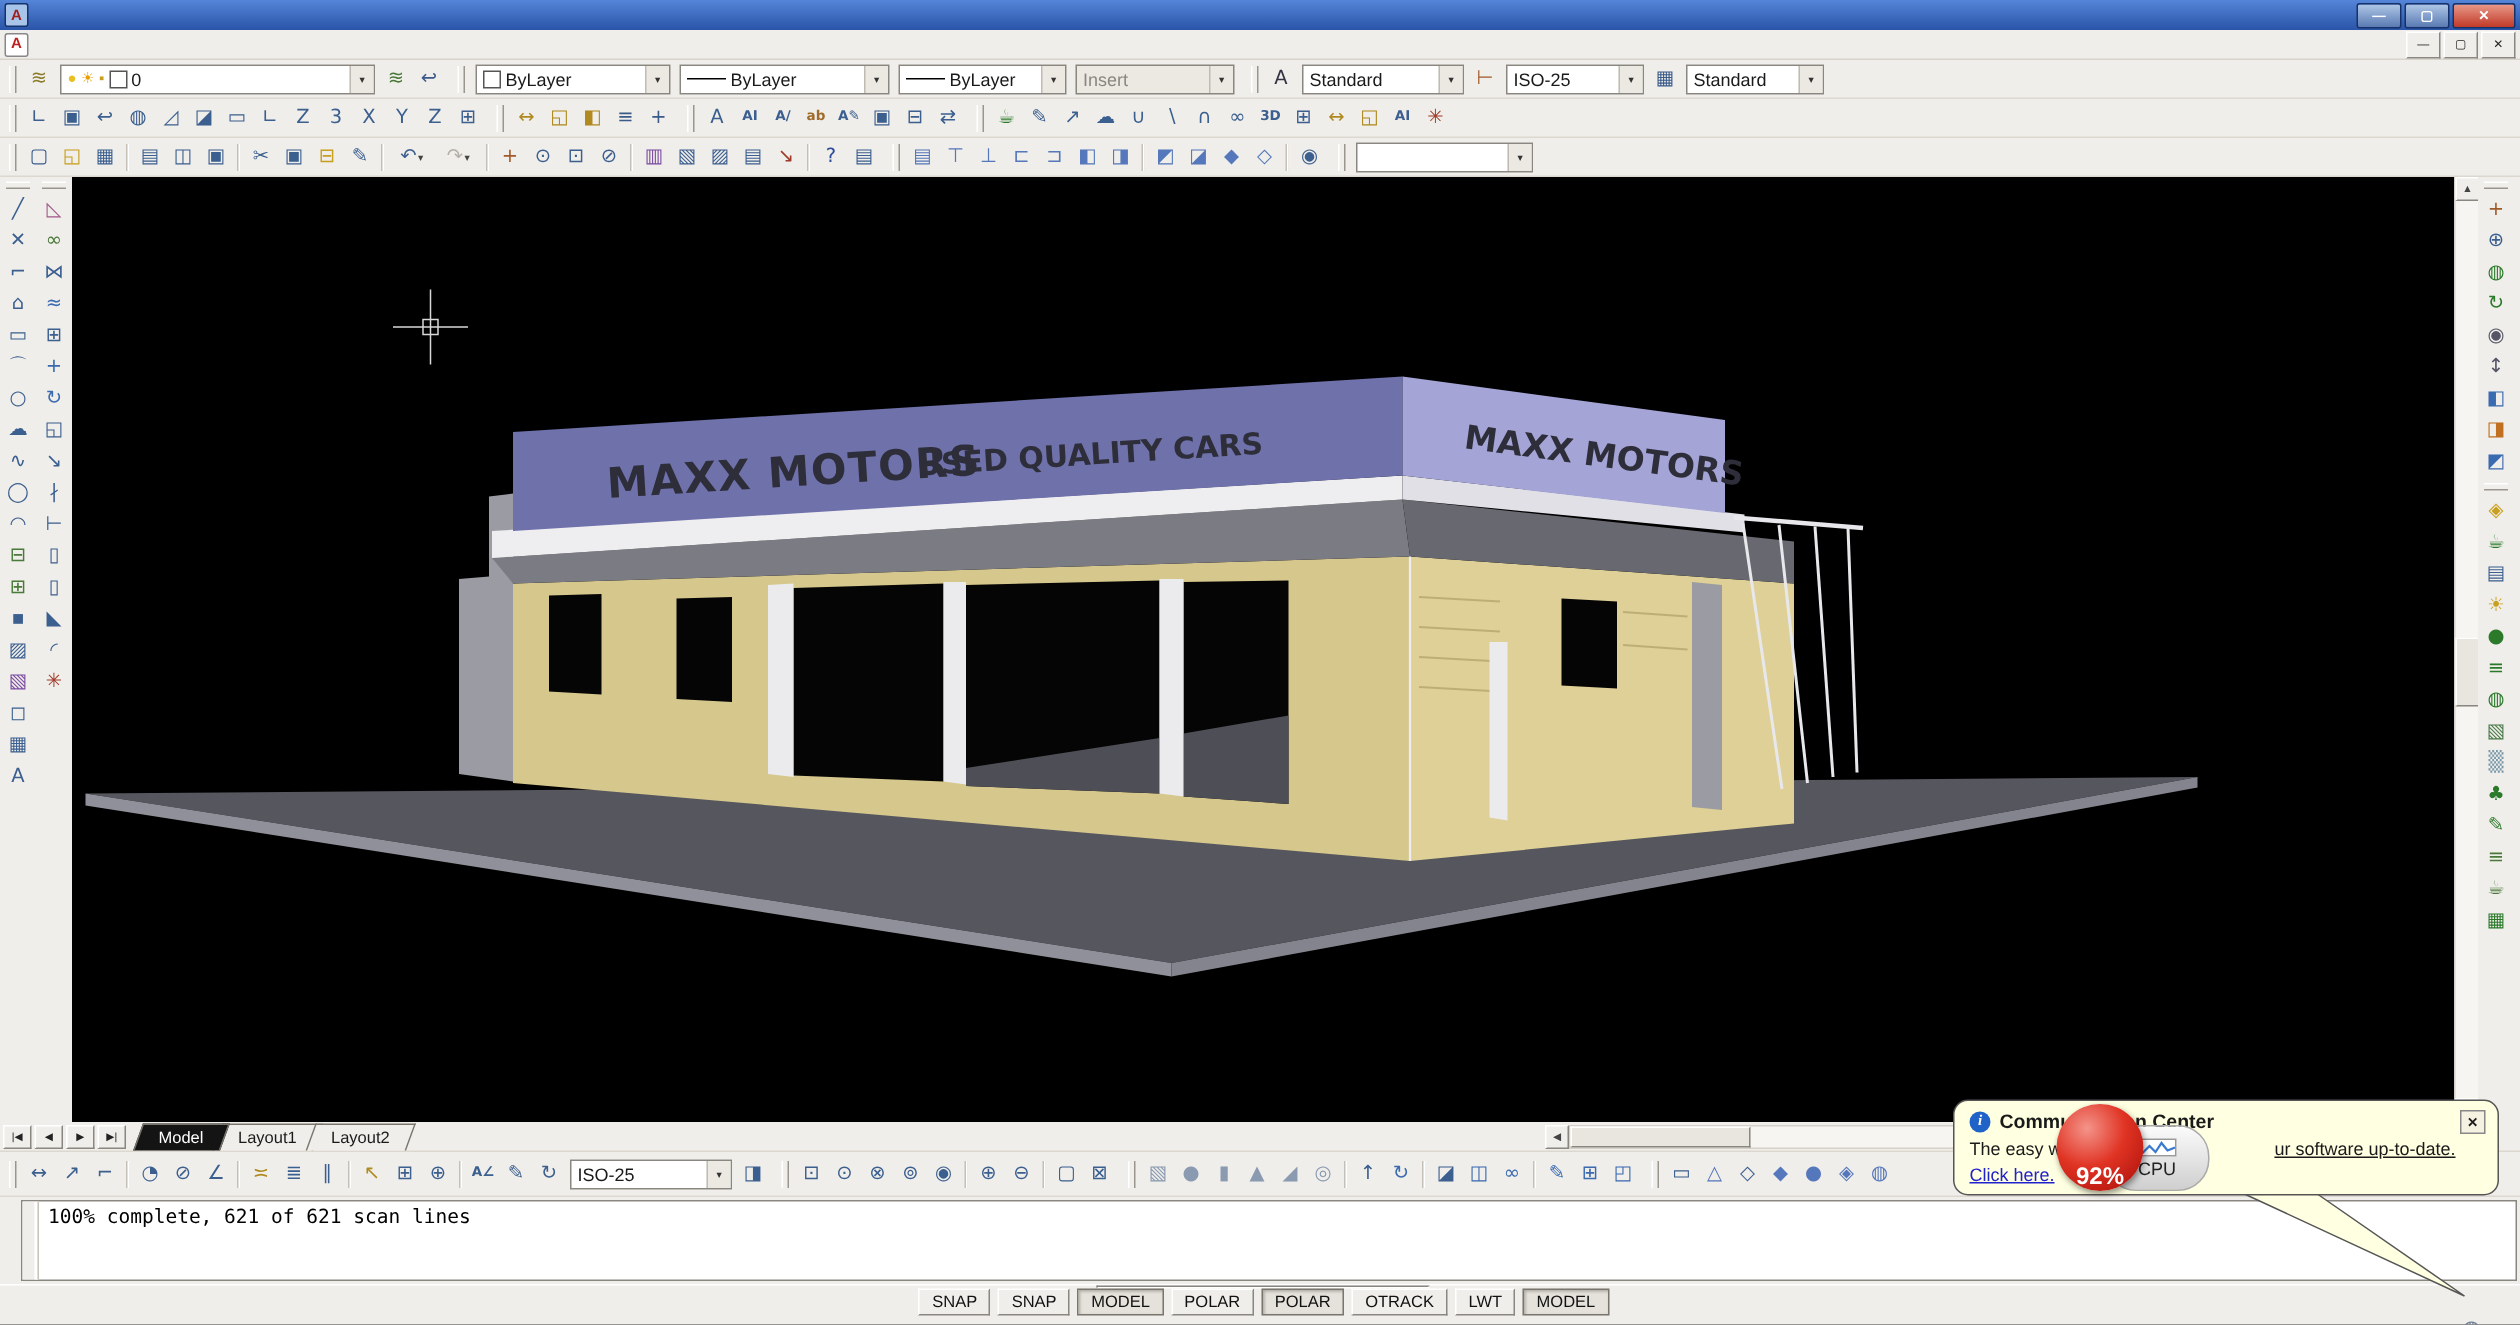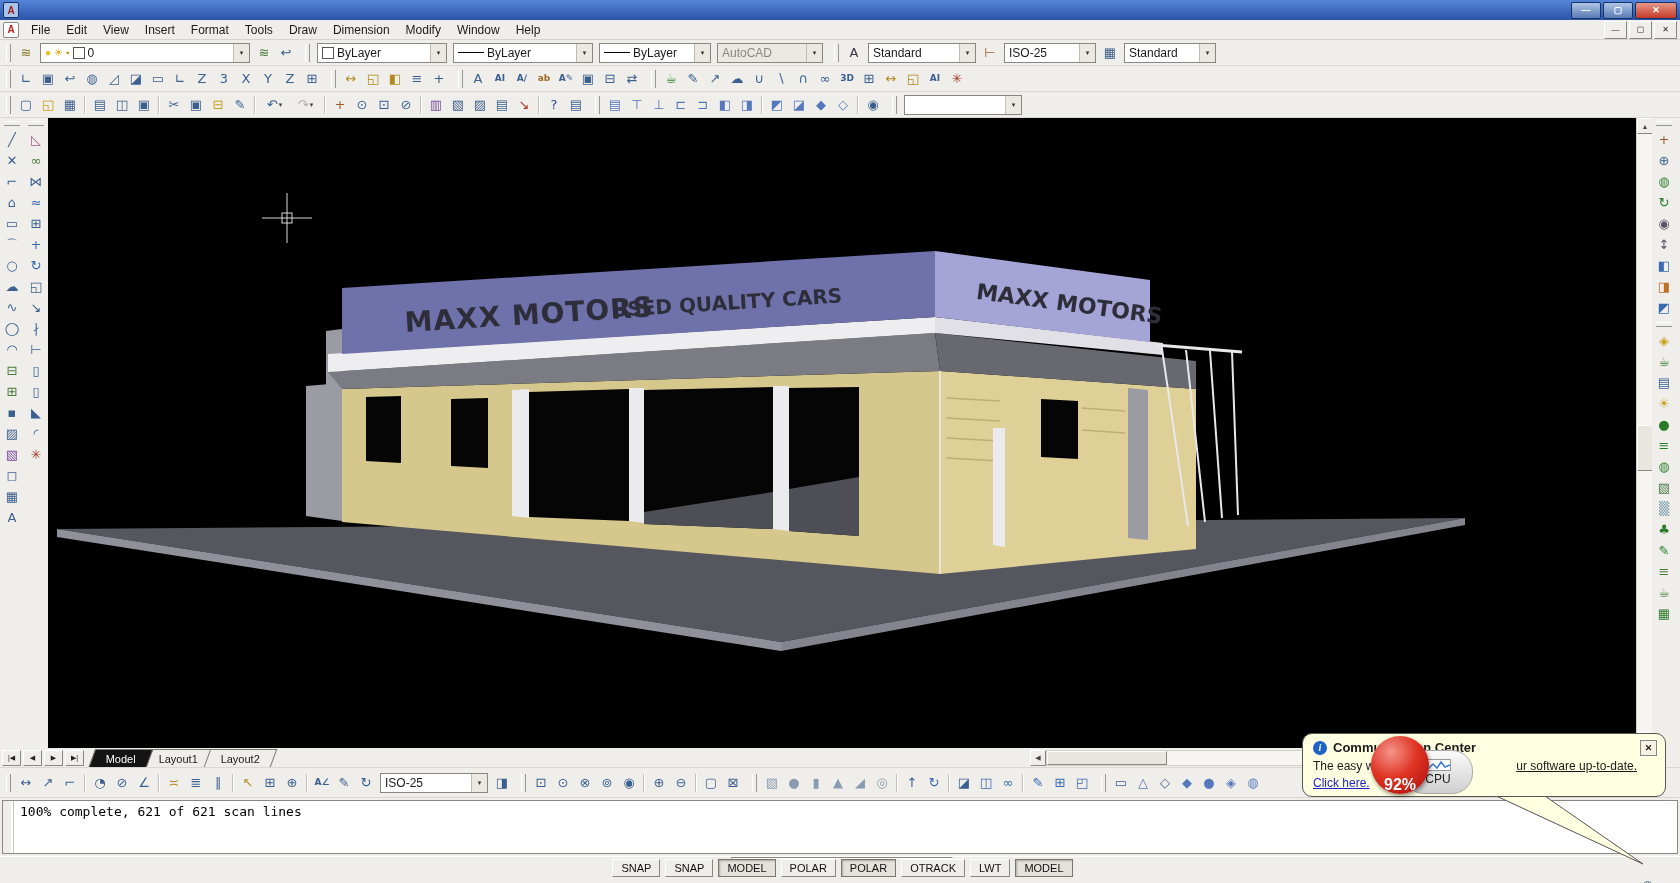--- a/index.html
+++ b/index.html
@@ -80,21 +80,21 @@
   .tab{height:17px;padding:0 13px;font-size:11px;border:1px solid #7a766e;border-bottom:none;
     background:#f0eeea;display:flex;align-items:center;transform:skewX(-20deg);margin-right:-5px;}
   .tab span{transform:skewX(20deg);}
   .tab.active{background:#141414;color:#fff;position:relative;z-index:2;}
   #hscroll{left:1030px;top:750px;height:16px;width:512px;display:flex;z-index:1;}
   #htrack{flex:1;background:#f7f5f2;border:1px solid #d4d0c8;position:relative;box-sizing:border-box;}
   #hthumb{position:absolute;left:0;top:0;width:120px;height:14px;background:#e9e6e0;
     border:1px solid;border-color:#fff #8a8680 #8a8680 #fff;box-sizing:border-box;}
 
   
-  #cmdwindow{left:0;top:798px;width:1680px;height:58px;background:#f0eeea;padding:2px 2px 0 2px;box-sizing:border-box;}
+  #cmdwindow{left:0;top:798px;width:1680px;height:58px;background:#f0eeea;padding:2px 2px 0 14px;box-sizing:border-box;}
   #cmdinner{border:1px solid #8a8680;background:#fff;height:54px;display:flex;box-sizing:border-box;}
   #cmdgrip{width:10px;background:#f0eeea;border-right:1px solid #c8c4bc;box-shadow:inset -2px 0 0 #fff;}
   #cmdtext{flex:1;padding:3px 6px;font-family:"DejaVu Sans Mono",monospace;font-size:13px;color:#000;
     display:flex;flex-direction:column;justify-content:space-between;}
 
   
   #statusbar{left:0;top:856px;width:1680px;height:27px;background:#f0eeea;display:flex;align-items:center;
     font-size:11px;box-sizing:border-box;border-top:1px solid #fff;flex-direction:column;}
   #coords{margin-left:4px;width:222px;height:19px;border:1px solid;border-color:#8a8680 #fff #fff #8a8680;
     background:#edebe6;box-sizing:border-box;}
@@ -134,33 +134,20 @@
 <div id="titlebar" class="abs">
   <div id="app-icon">A</div>
   <span class="spacer"></span>
   <div class="wbtn">—</div>
   <div class="wbtn">▢</div>
   <div class="wbtn close">✕</div>
 </div>
 
 <div id="menubar" class="abs">
   <div id="doc-icon">A</div>
-  <div id="menu-items" style="display:flex">
-      <span class="menuitem">File</span>
-      <span class="menuitem">Edit</span>
-      <span class="menuitem">View</span>
-      <span class="menuitem">Insert</span>
-      <span class="menuitem">Format</span>
-      <span class="menuitem">Tools</span>
-      <span class="menuitem">Draw</span>
-      <span class="menuitem">Dimension</span>
-      <span class="menuitem">Modify</span>
-      <span class="menuitem">Window</span>
-      <span class="menuitem">Help</span>
-    </div>
   <span class="spacer"></span>
   <div class="dwbtn">—</div>
   <div class="dwbtn">▢</div>
   <div class="dwbtn">✕</div>
 </div>
 
 <div id="row-top1" class="tbrow abs">
     <div class="tbgroup">
       <span class="grip"></span>
       <div class="tbtn">
@@ -192,21 +179,21 @@
         <span class="mini lineswatch"></span>
         <span class="cv">ByLayer</span>
         <span class="caretbox">▾</span>
       </div>
       <div class="combo" style="width: 112px;">
         <span class="mini lineswatch"></span>
         <span class="cv">ByLayer</span>
         <span class="caretbox">▾</span>
       </div>
       <div class="combo dis" style="width: 106px;">
-        <span class="cv">AutoCAD</span>
+        <span class="cv">Insert</span>
         <span class="caretbox">▾</span>
       </div>
     </div>
     <div class="tbgroup">
       <span class="grip"></span>
       <div class="tbtn">
         <span class="glyph" style="color: rgb(51, 51, 68);">A</span>
       </div>
       <div class="combo" style="width: 108px;">
         <span class="cv">Standard</span>

